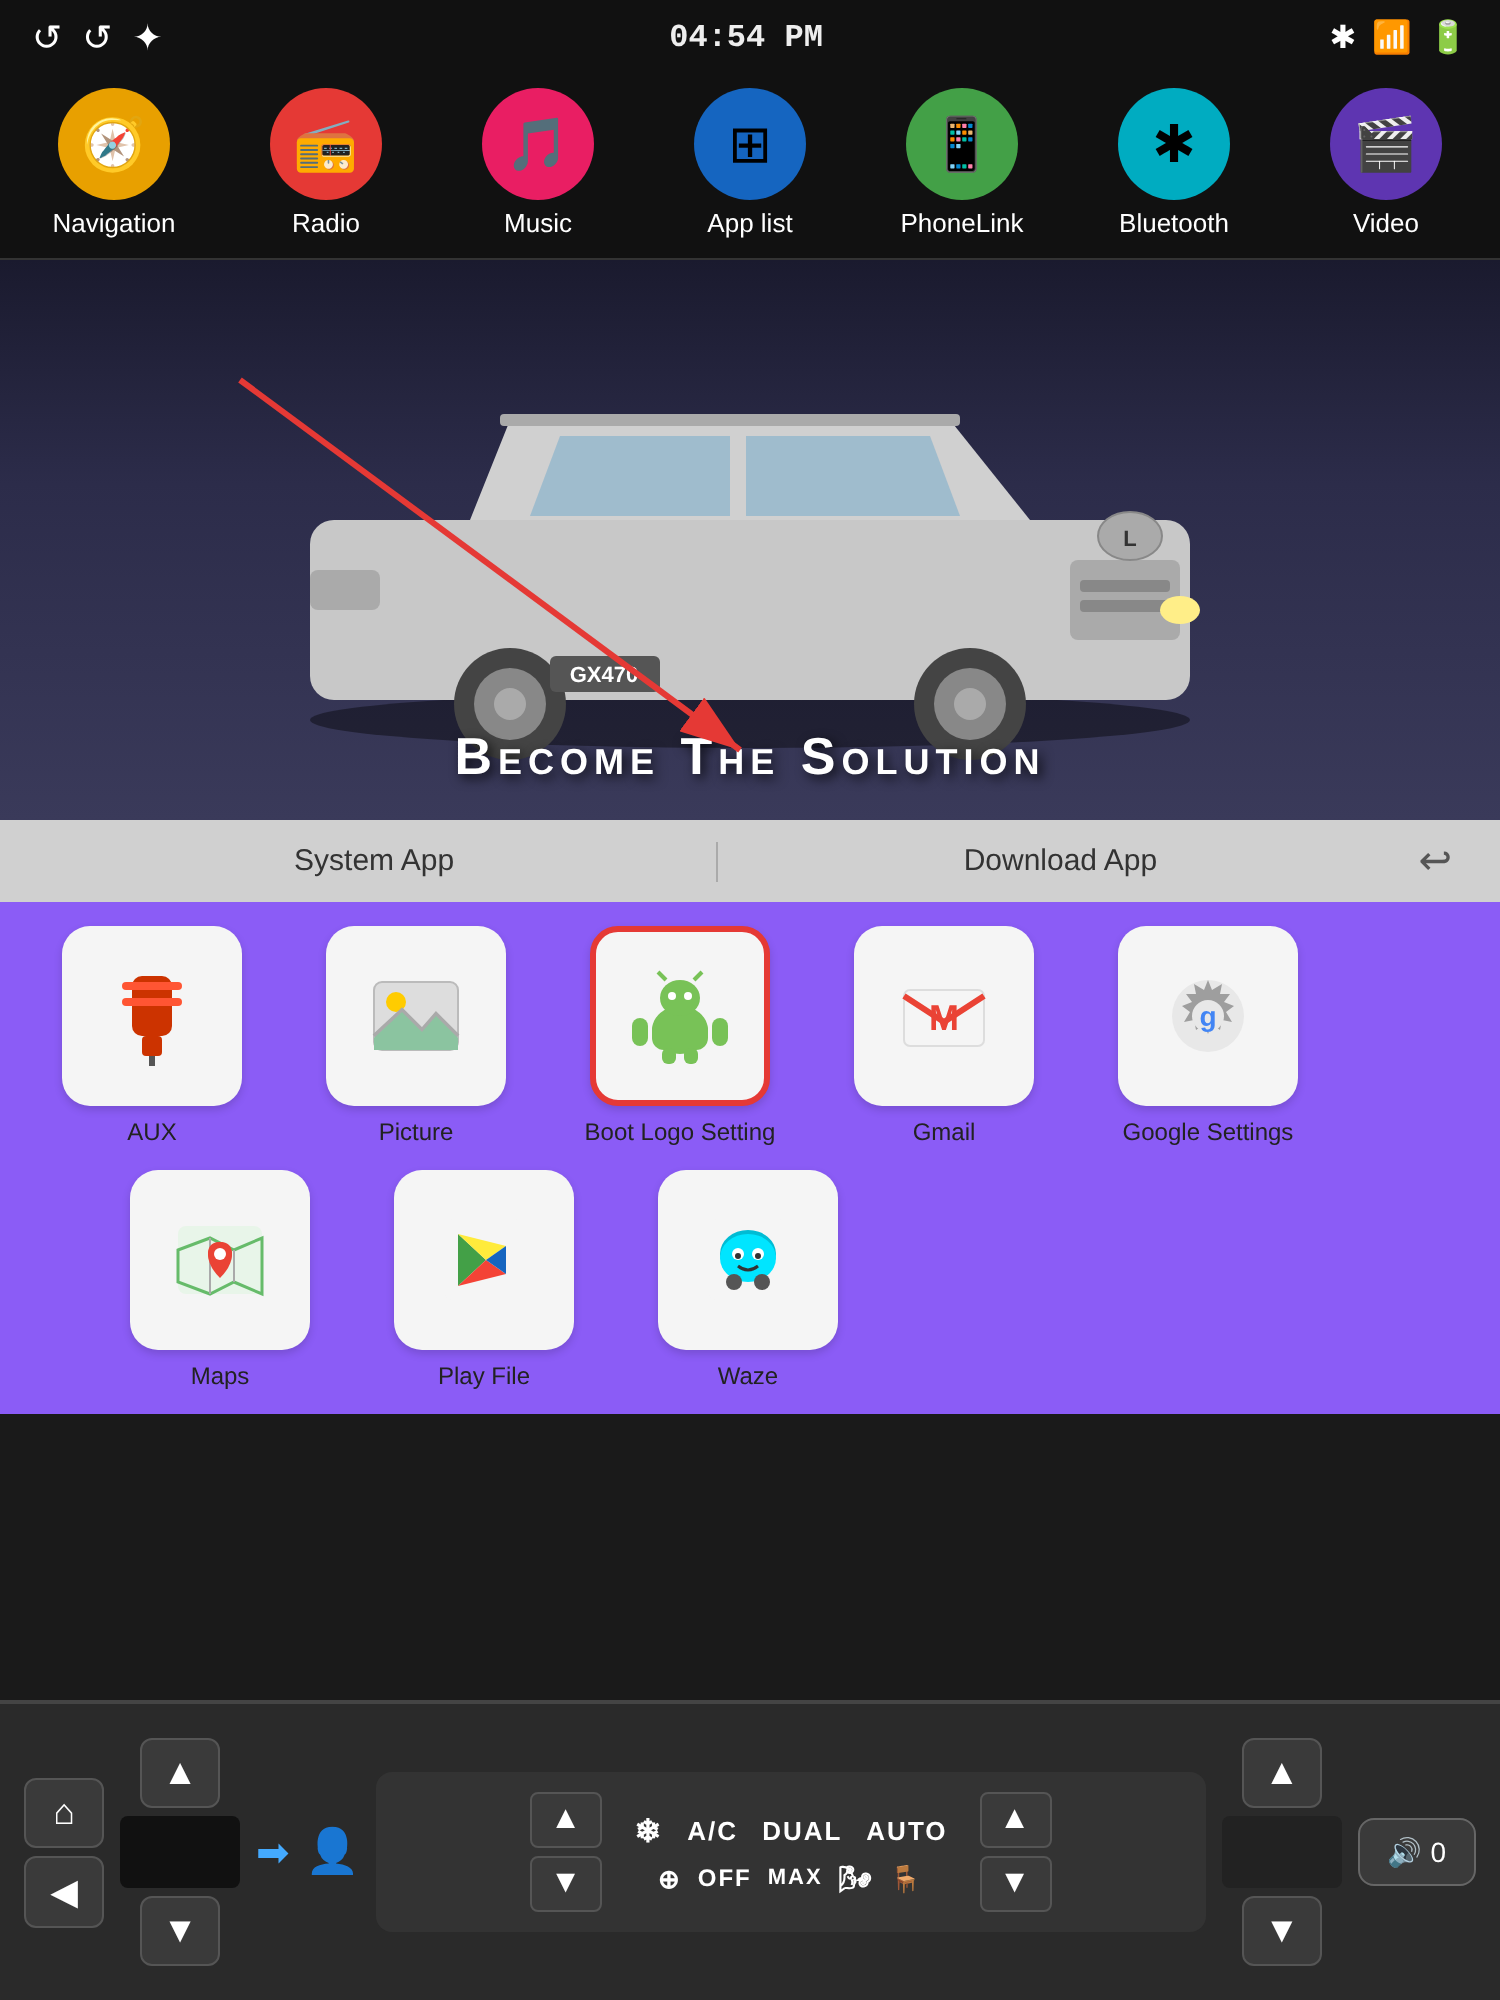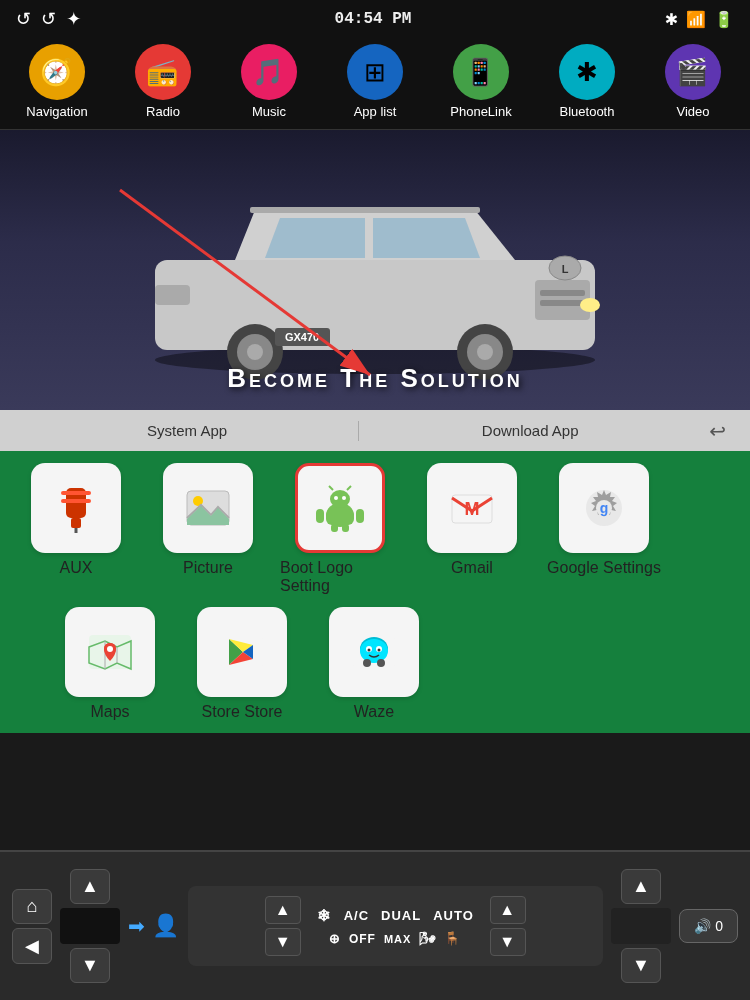--- a/index.html
+++ b/index.html
@@ -74,21 +74,21 @@
       color: white;
       font-size: 26px;
       font-weight: bold;
       letter-spacing: 3px;
       font-variant: small-caps;
       text-shadow: 2px 2px 6px rgba(0,0,0,0.8);
     }
 
     
     #app-section {
-      background: #15803d;
+      background: #8b5cf6;
       padding: 0;
     }
     #app-tabs {
       display: flex;
       align-items: center;
       background: #d0d0d0;
       padding: 8px 16px;
       gap: 0;
     }
     .app-tab {
@@ -140,21 +140,21 @@
       align-items: center;
       justify-content: center;
       font-size: 42px;
       box-shadow: 0 2px 4px rgba(0,0,0,0.15);
       position: relative;
     }
     .app-icon-box.highlighted {
       border: 3px solid #e53935;
     }
     .app-label {
-      font-size: 16px;
+      font-size: 12px;
       color: #222;
       text-align: left;
     }
 
     
     #bottom-controls {
       position: absolute;
       bottom: 0;
       left: 0;
       right: 0;
@@ -441,21 +441,21 @@
         <div class="app-icon-box">
           <svg width="50" height="50" viewBox="0 0 50 50">
             <rect x="4" y="4" width="42" height="42" rx="8" fill="#f5f5f5"></rect>
             <path d="M14 10 L38 25 L14 40 Z" fill="none"></path>
             <path d="M12 12 L26 25 L12 38 Z" fill="#43a047"></path>
             <path d="M12 12 L36 18 L26 25 Z" fill="#ffeb3b"></path>
             <path d="M12 38 L36 32 L26 25 Z" fill="#f44336"></path>
             <path d="M36 18 L36 32 L26 25 Z" fill="#1565c0"></path>
           </svg>
         </div>
-        <span class="app-label">Store Store</span>
+        <span class="app-label">Play File</span>
       </div>
       <div class="app-icon-wrapper">
         <div class="app-icon-box">
           <svg width="50" height="50" viewBox="0 0 50 50">
             <rect x="4" y="4" width="42" height="42" rx="8" fill="#f5f5f5"></rect>
             <ellipse cx="25" cy="22" rx="14" ry="12" fill="#00bcd4"></ellipse>
             <ellipse cx="25" cy="24" rx="14" ry="12" fill="#00e5ff"></ellipse>
             <circle cx="20" cy="22" r="3" fill="white"></circle>
             <circle cx="30" cy="22" r="3" fill="white"></circle>
             <circle cx="20" cy="23" r="1.5" fill="#333"></circle>

